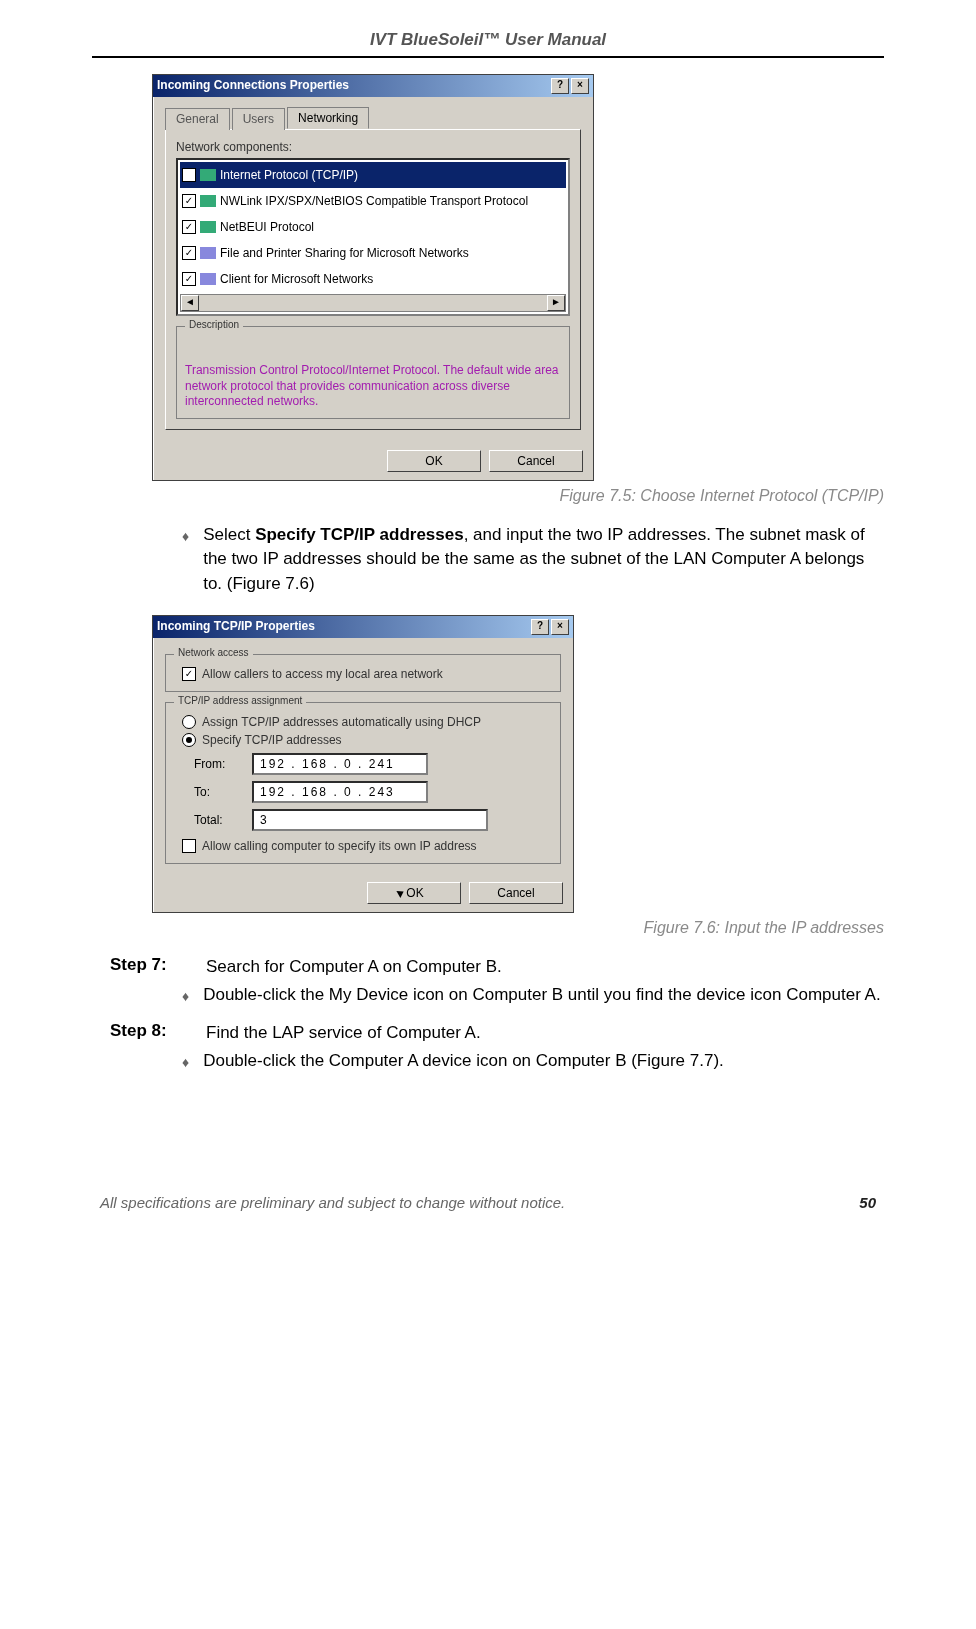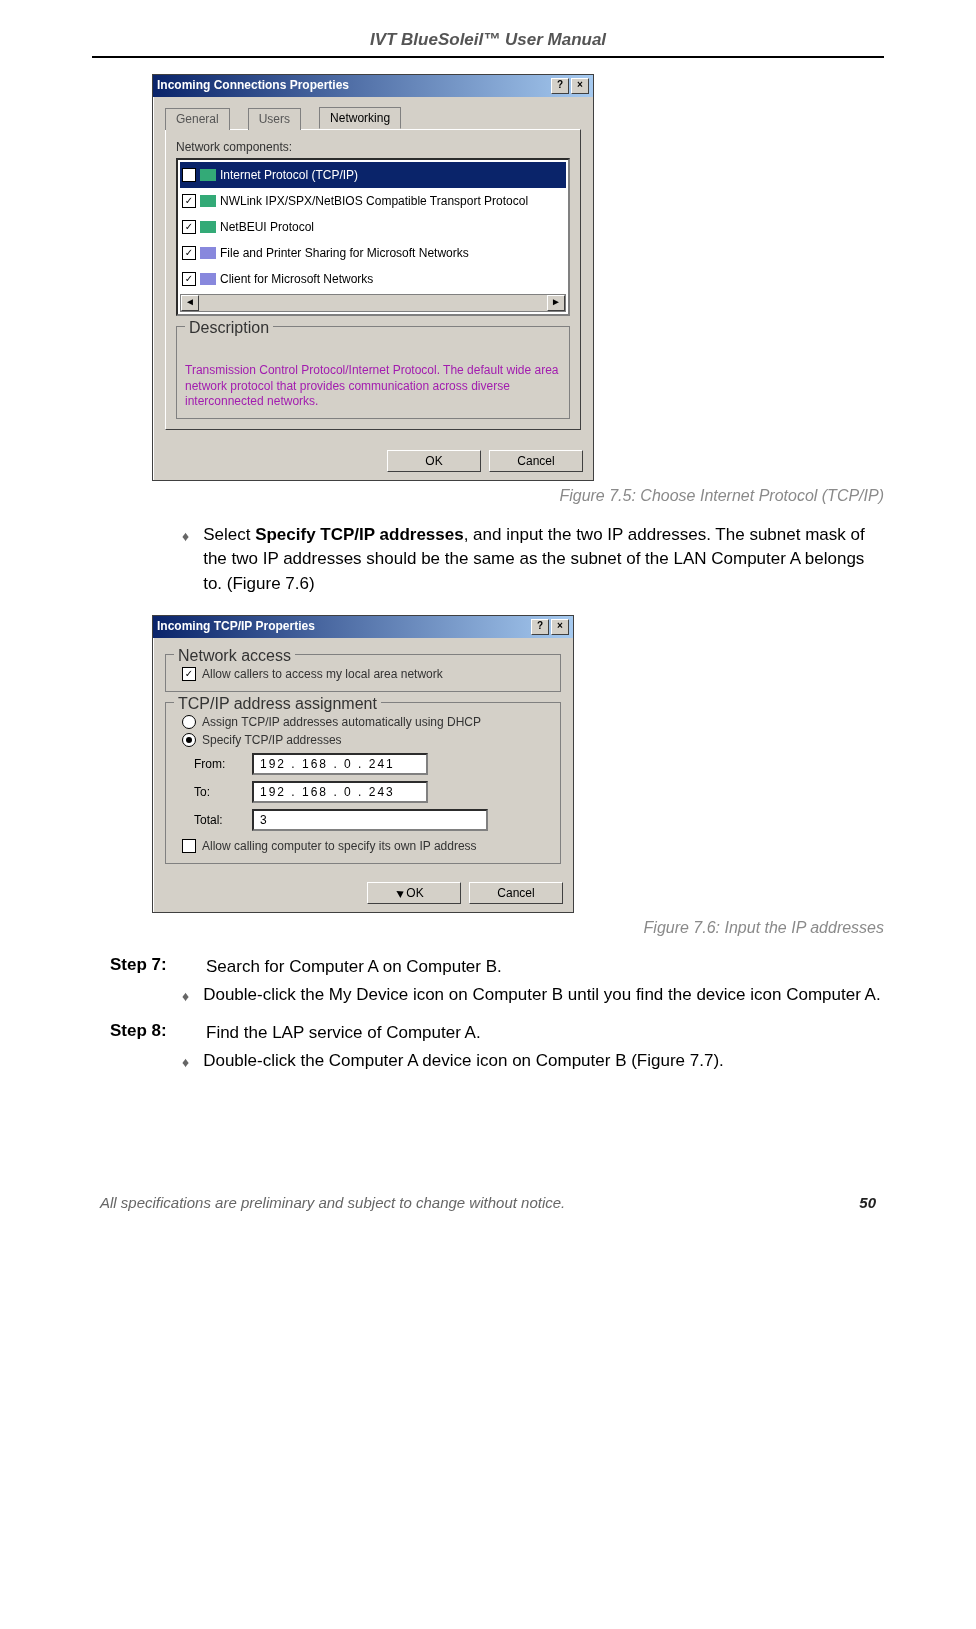--- a/index.html
+++ b/index.html
@@ -51,21 +51,21 @@
   .titlebar .tbtns { display: flex; gap:2px;}
   .tbtn {
     width: 16px; height: 14px;
     background: #d4d0c8;
     border: 1px solid #fff;
     border-right-color:#404040; border-bottom-color:#404040;
     font-size: 10px; line-height: 12px; text-align:center;
     color:#000; font-weight:bold;
   }
   .win-body { padding: 10px 12px 12px 12px; }
-  .tabs { display:flex; border-bottom:1px solid #808080; margin-bottom:-1px;gap:16px;}
+  .tabs { display:flex; border-bottom:1px solid #808080; margin-bottom:-1px;}
   .tab {
     padding: 3px 10px;
     border: 1px solid #808080;
     border-bottom: none;
     background:#d4d0c8;
     margin-right:2px;
     position:relative; top:1px;
     color:#555;
     font-size:12px;
   }
@@ -102,21 +102,21 @@
     min-width:90px; padding:3px 10px;
     background:#d4d0c8;
     border:1px solid #fff;
     border-right-color:#404040; border-bottom-color:#404040;
     font-size:12px; text-align:center;
   }
   .group-outer {
     border:1px solid #808080; padding:8px; position:relative; margin-top:10px;
   }
   .group-title {
-    position:absolute; top:-8px; left:8px; background:#d4d0c8; padding:0 4px; font-size:16px; color:#333;
+    position:absolute; top:-8px; left:8px; background:#d4d0c8; padding:0 4px; font-size:10px; color:#333;
   }
   .desc { font-size:12px; color:#a21caf; line-height:1.3;margin-top:28px;}
   .okrow { display:flex; gap:8px; justify-content:flex-end; padding:8px 10px;}
   .caption {
     font-style: italic;
     color: #8a8a8a;
     font-size: 16px;
     margin: 6px 0 18px 62px;
     text-align: right;
   }

